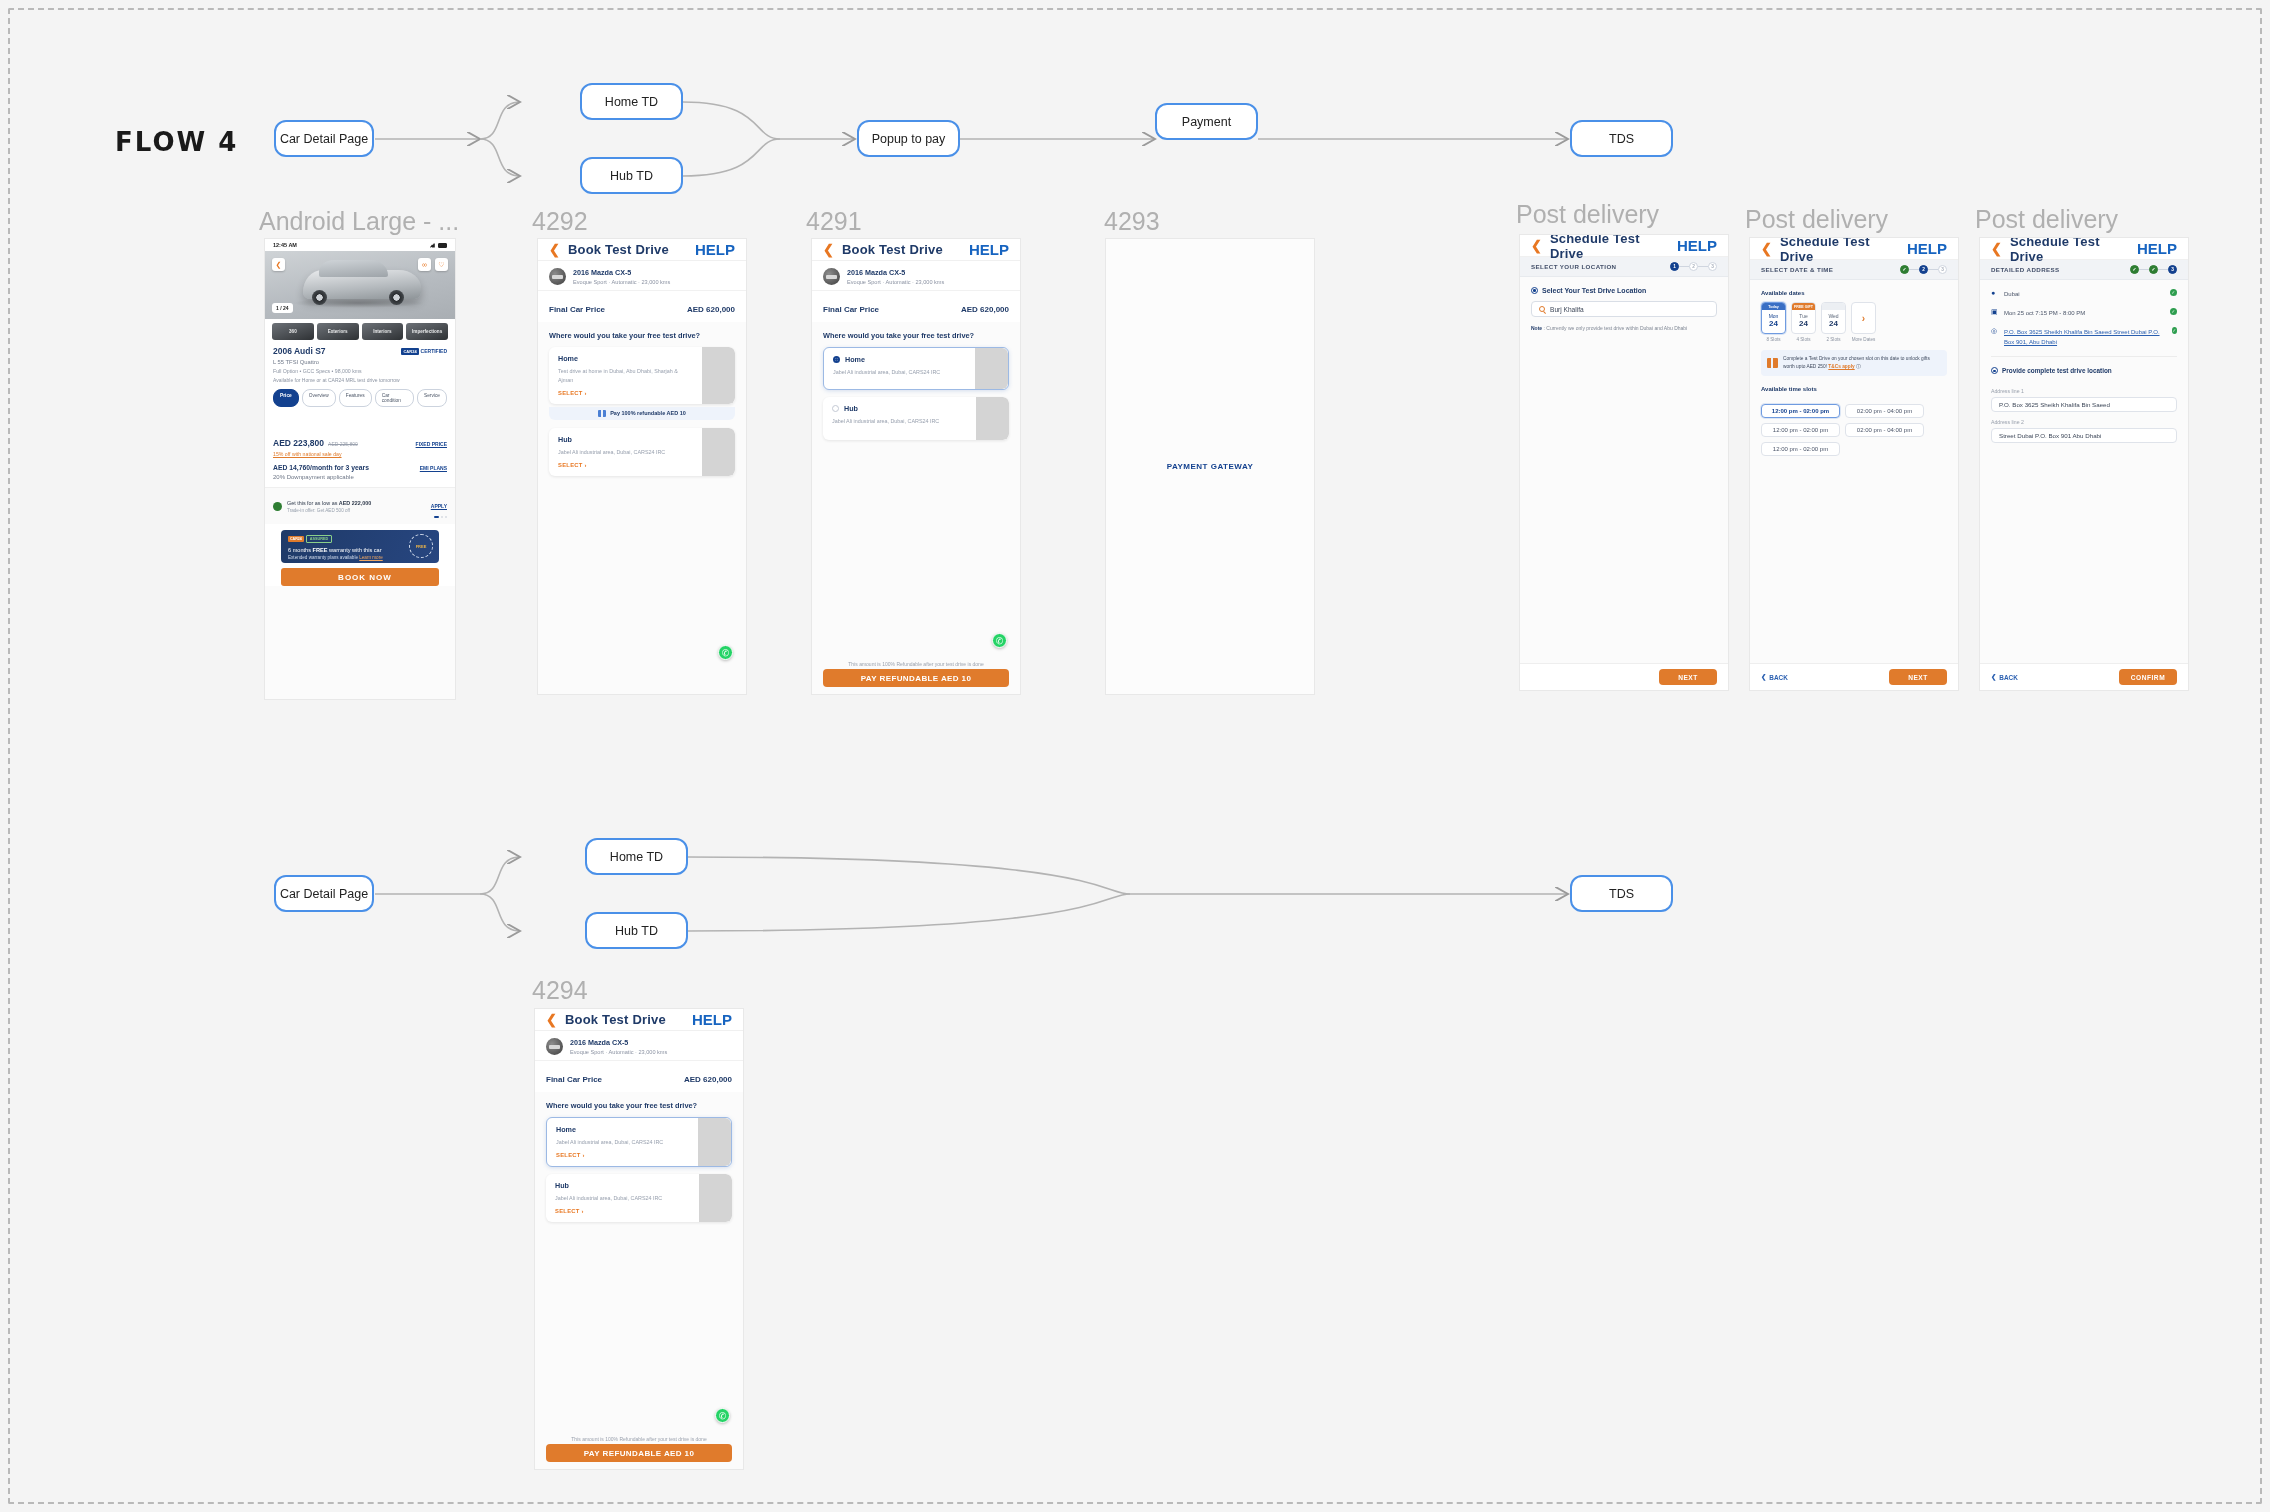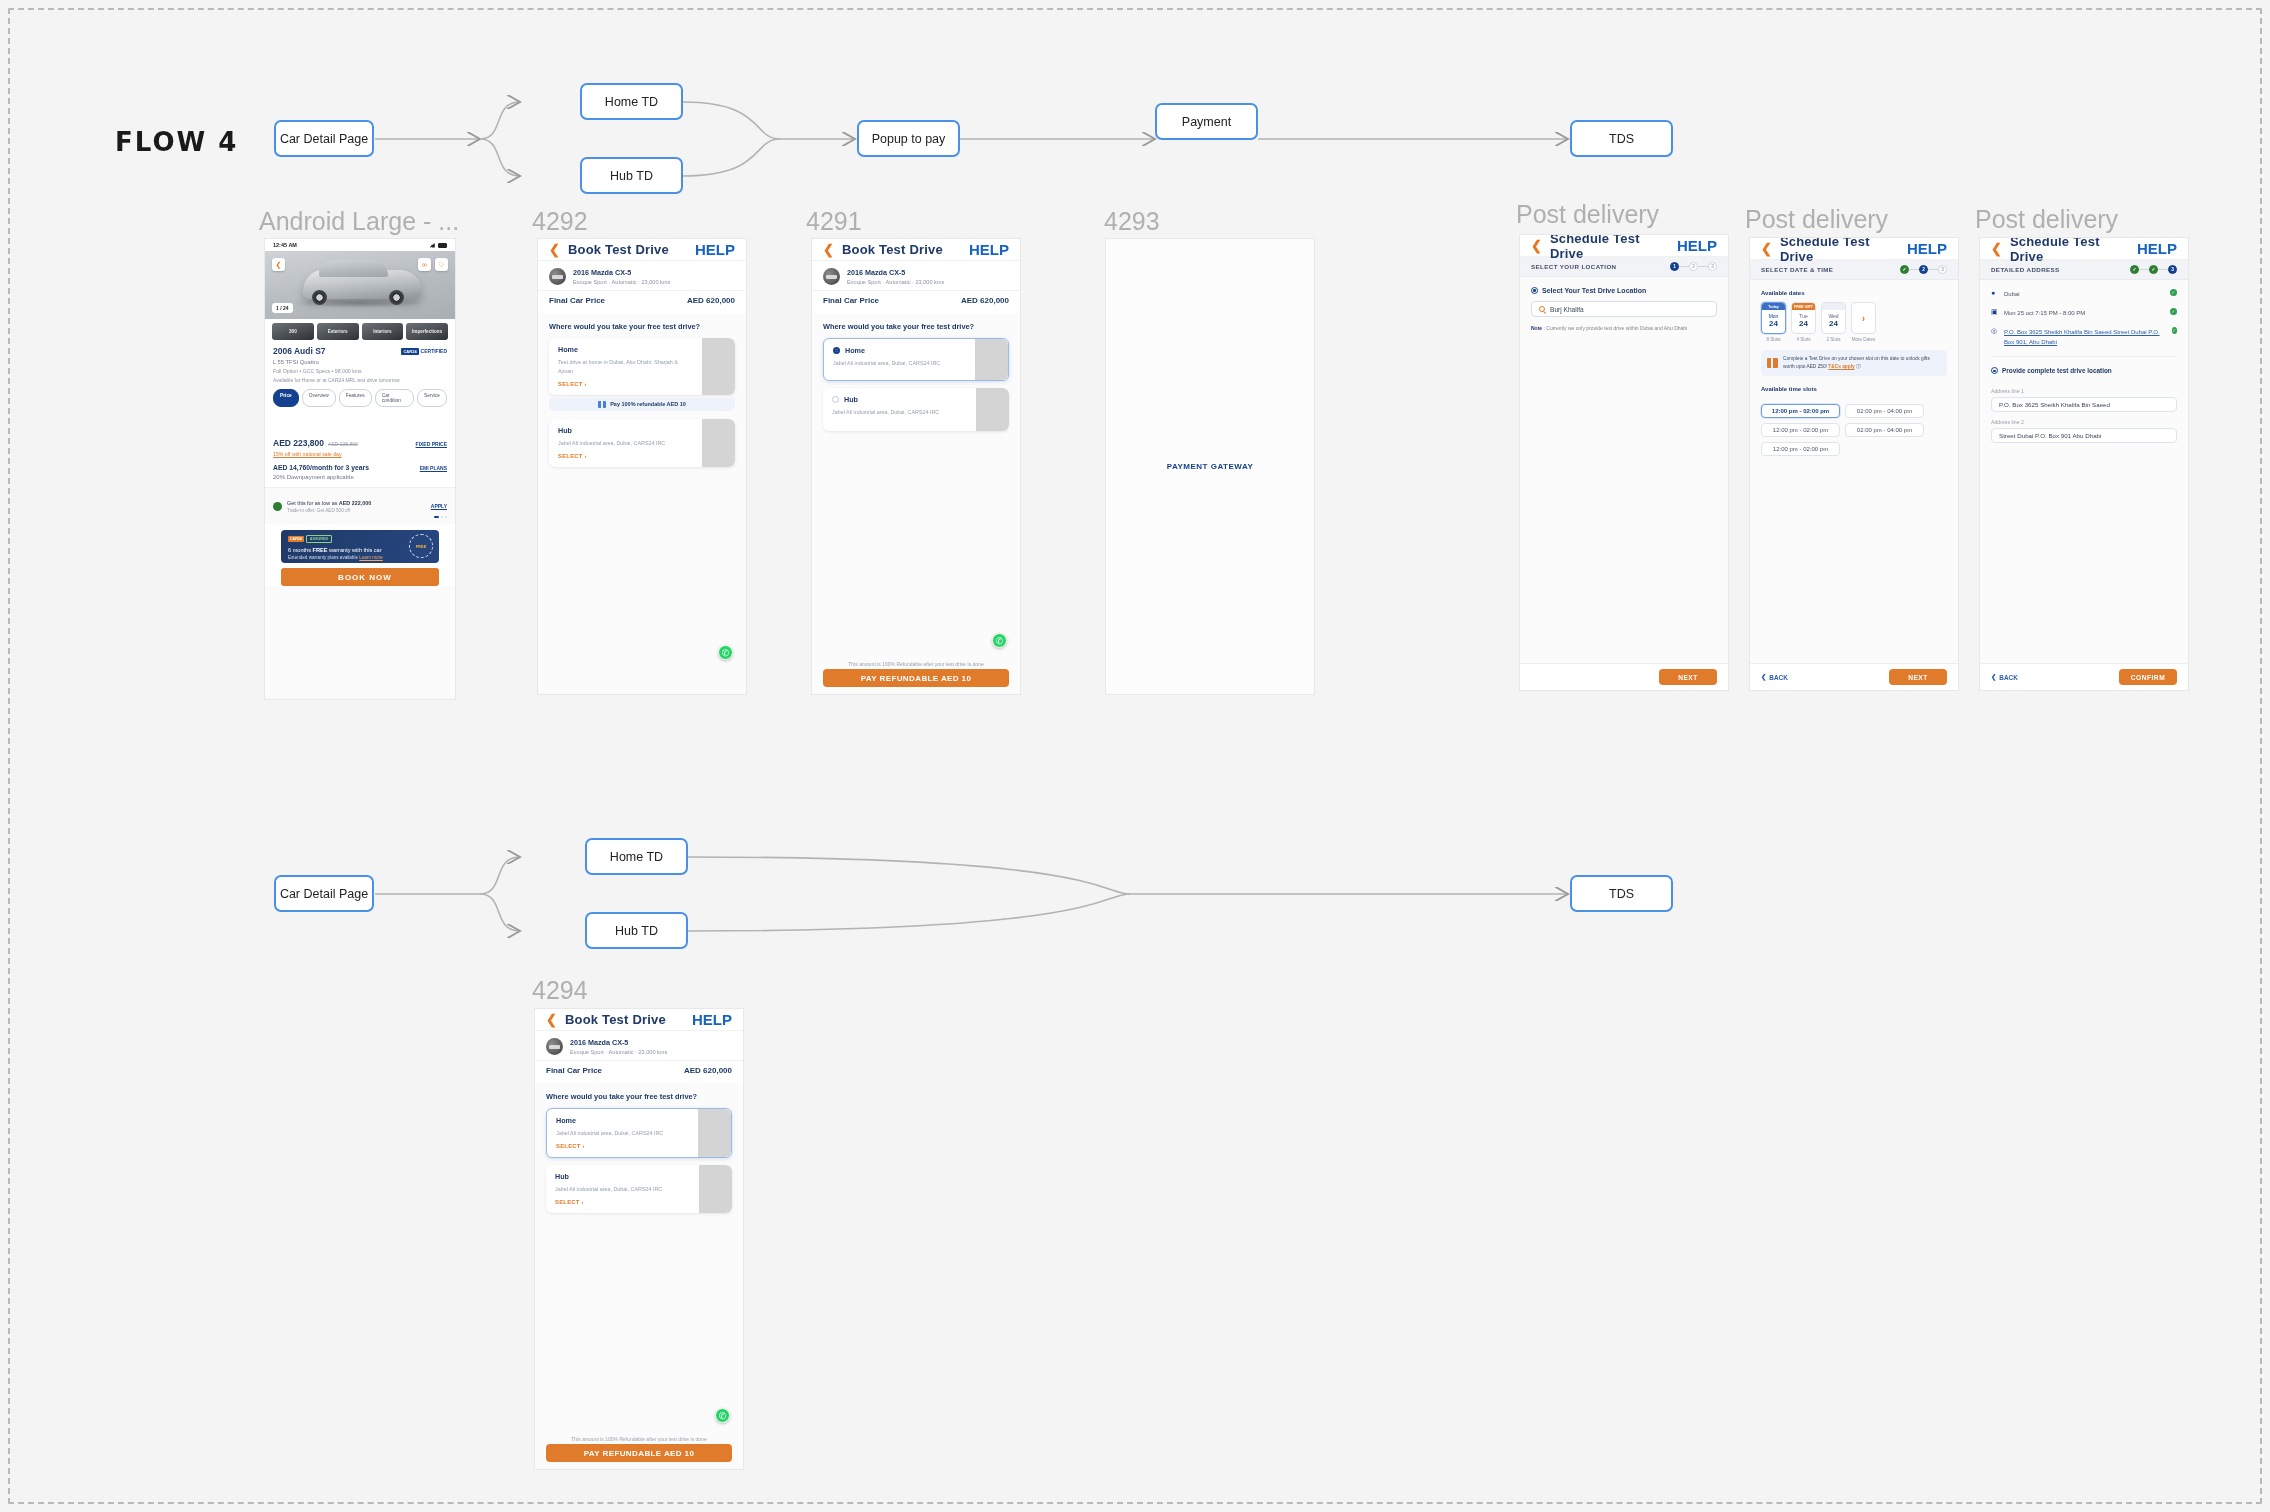--- a/index.html
+++ b/index.html
@@ -16,21 +16,21 @@
     border:2px dashed #b9b9b9; border-radius:2px; pointer-events:none;
   }
 
   
   .flow-title{
     position:absolute; font-family:"DejaVu Sans", sans-serif;
     font-size:26px; font-weight:700; letter-spacing:2px; color:#1a1a1a;
   }
   .node{
     position:absolute; background:#fff; border:2.5px solid #4a90e8;
-    border-radius:7px; display:flex; align-items:center; justify-content:center;
+    border-radius:12px; display:flex; align-items:center; justify-content:center;
     font-size:12.5px; color:#222; font-family:"Liberation Sans", sans-serif;
   }
   .flowsvg{ position:absolute; left:0; top:0; pointer-events:none; }
 
   
   .frame-label{
     position:absolute; color:#b0b0b0; font-size:25px;
     font-family:"Liberation Sans", sans-serif; font-weight:400; white-space:nowrap;
   }
 
@@ -57,21 +57,21 @@
   }
   .caravatar:after{
     content:""; position:absolute; left:3px; top:7px; width:11px; height:4px;
     background:#d8d8d8; border-radius:1px;
   }
   .carname{ font-size:7.2px; font-weight:700; color:#1f3a68; }
   .carsub{ font-size:5.6px; color:#8c93a3; margin-top:1.5px; }
 
   .pricerow{
     display:flex; justify-content:space-between; align-items:center;
-    padding:5px 11px 8px; background:#fff; border-top:1px solid #f1f1f1;
+    padding:14px 11px 8px; background:#fff; border-top:1px solid #f1f1f1;
   }
   .pricerow .lbl{ font-size:8px; font-weight:700; color:#1f3a68; }
   .pricerow .val{ font-size:8px; font-weight:700; color:#1f3a68; }
 
   .question{
     font-size:7.4px; font-weight:700; color:#1f3a68; padding:9px 11px 7px;
   }
 
   .optcard{
     margin:0 11px 7px; background:#fff; border-radius:6px; position:relative;

